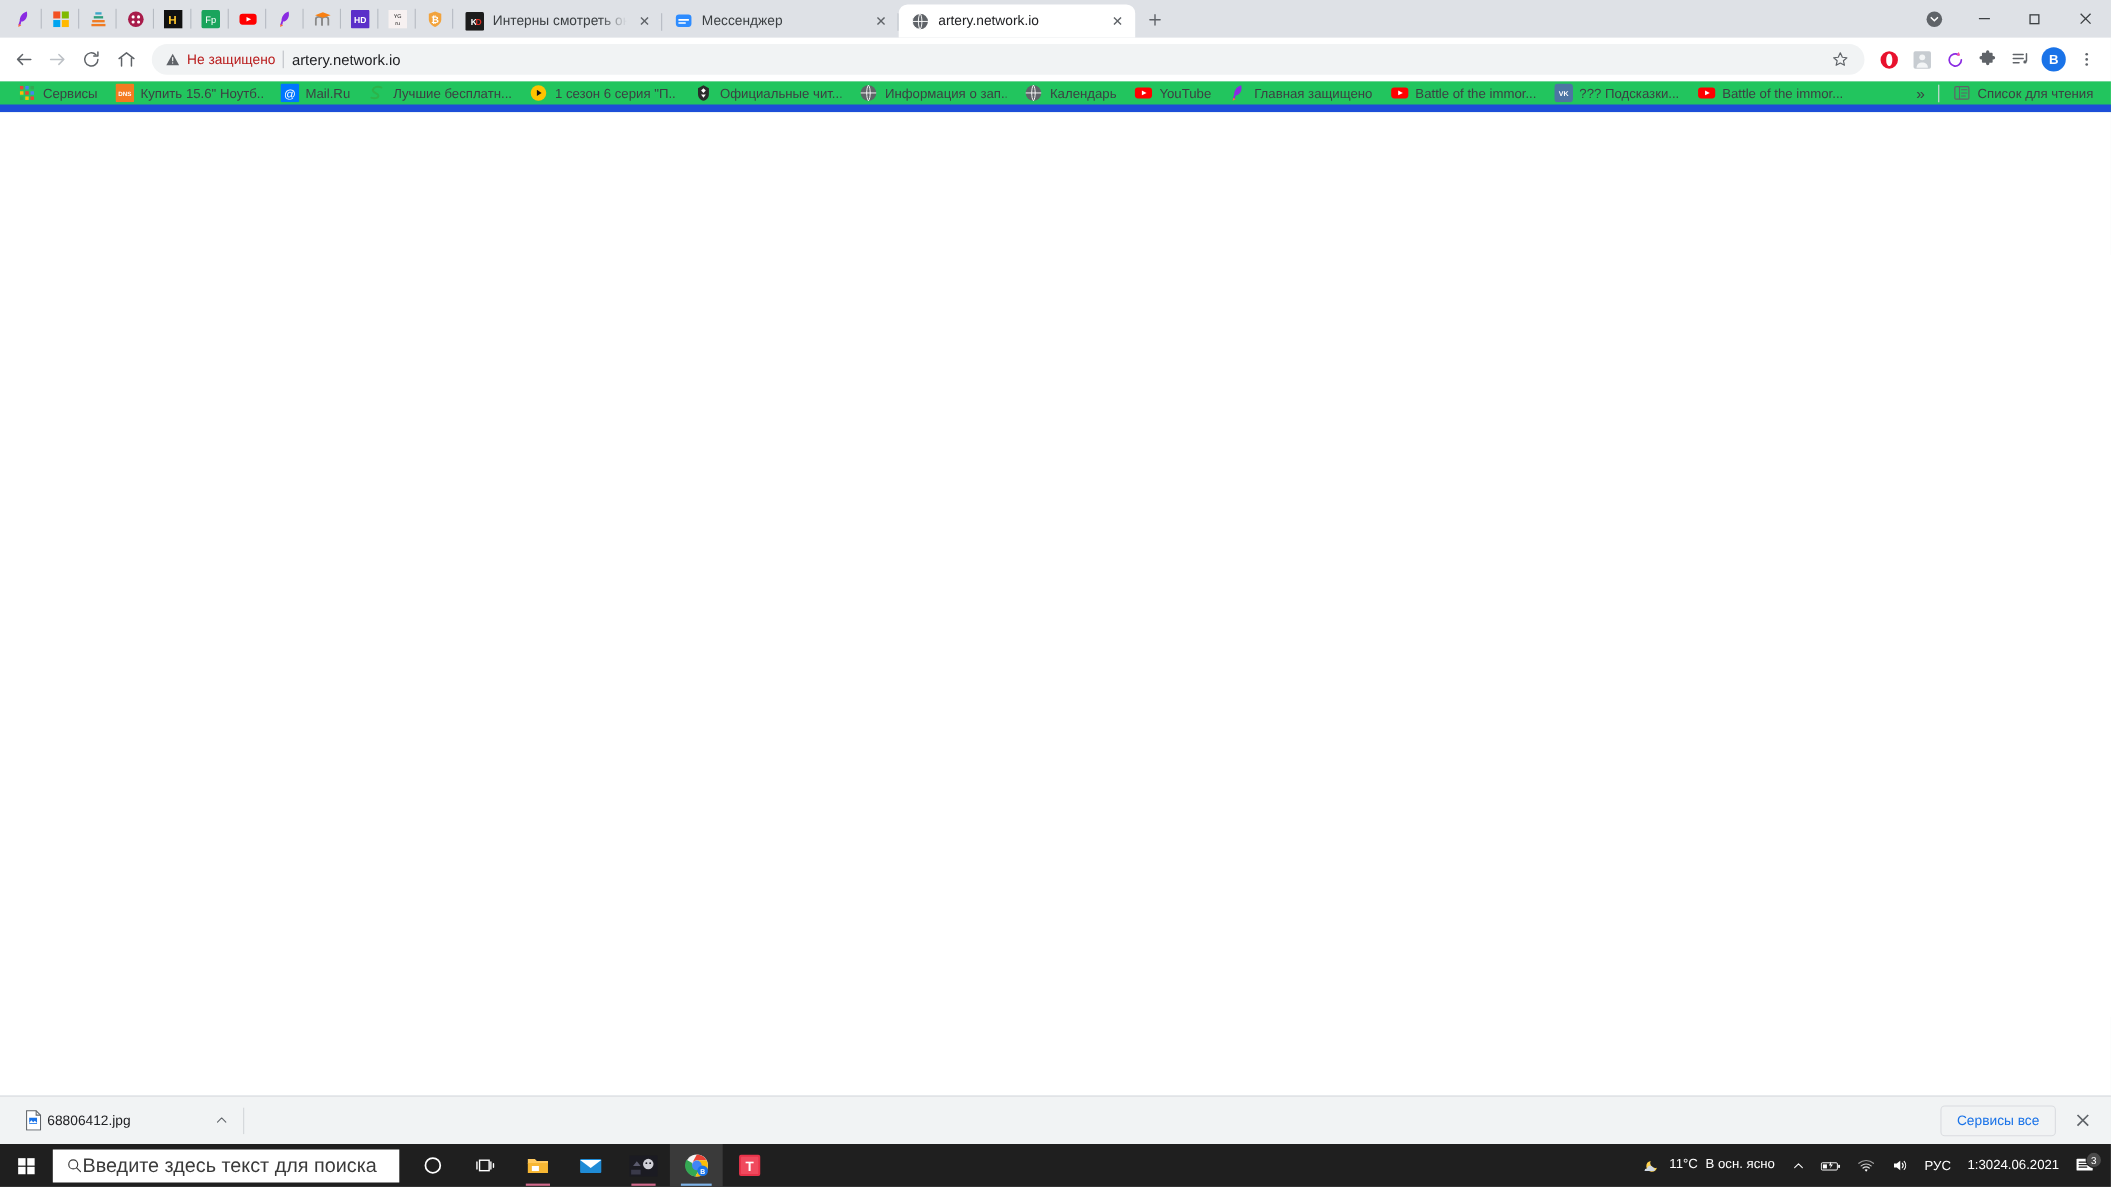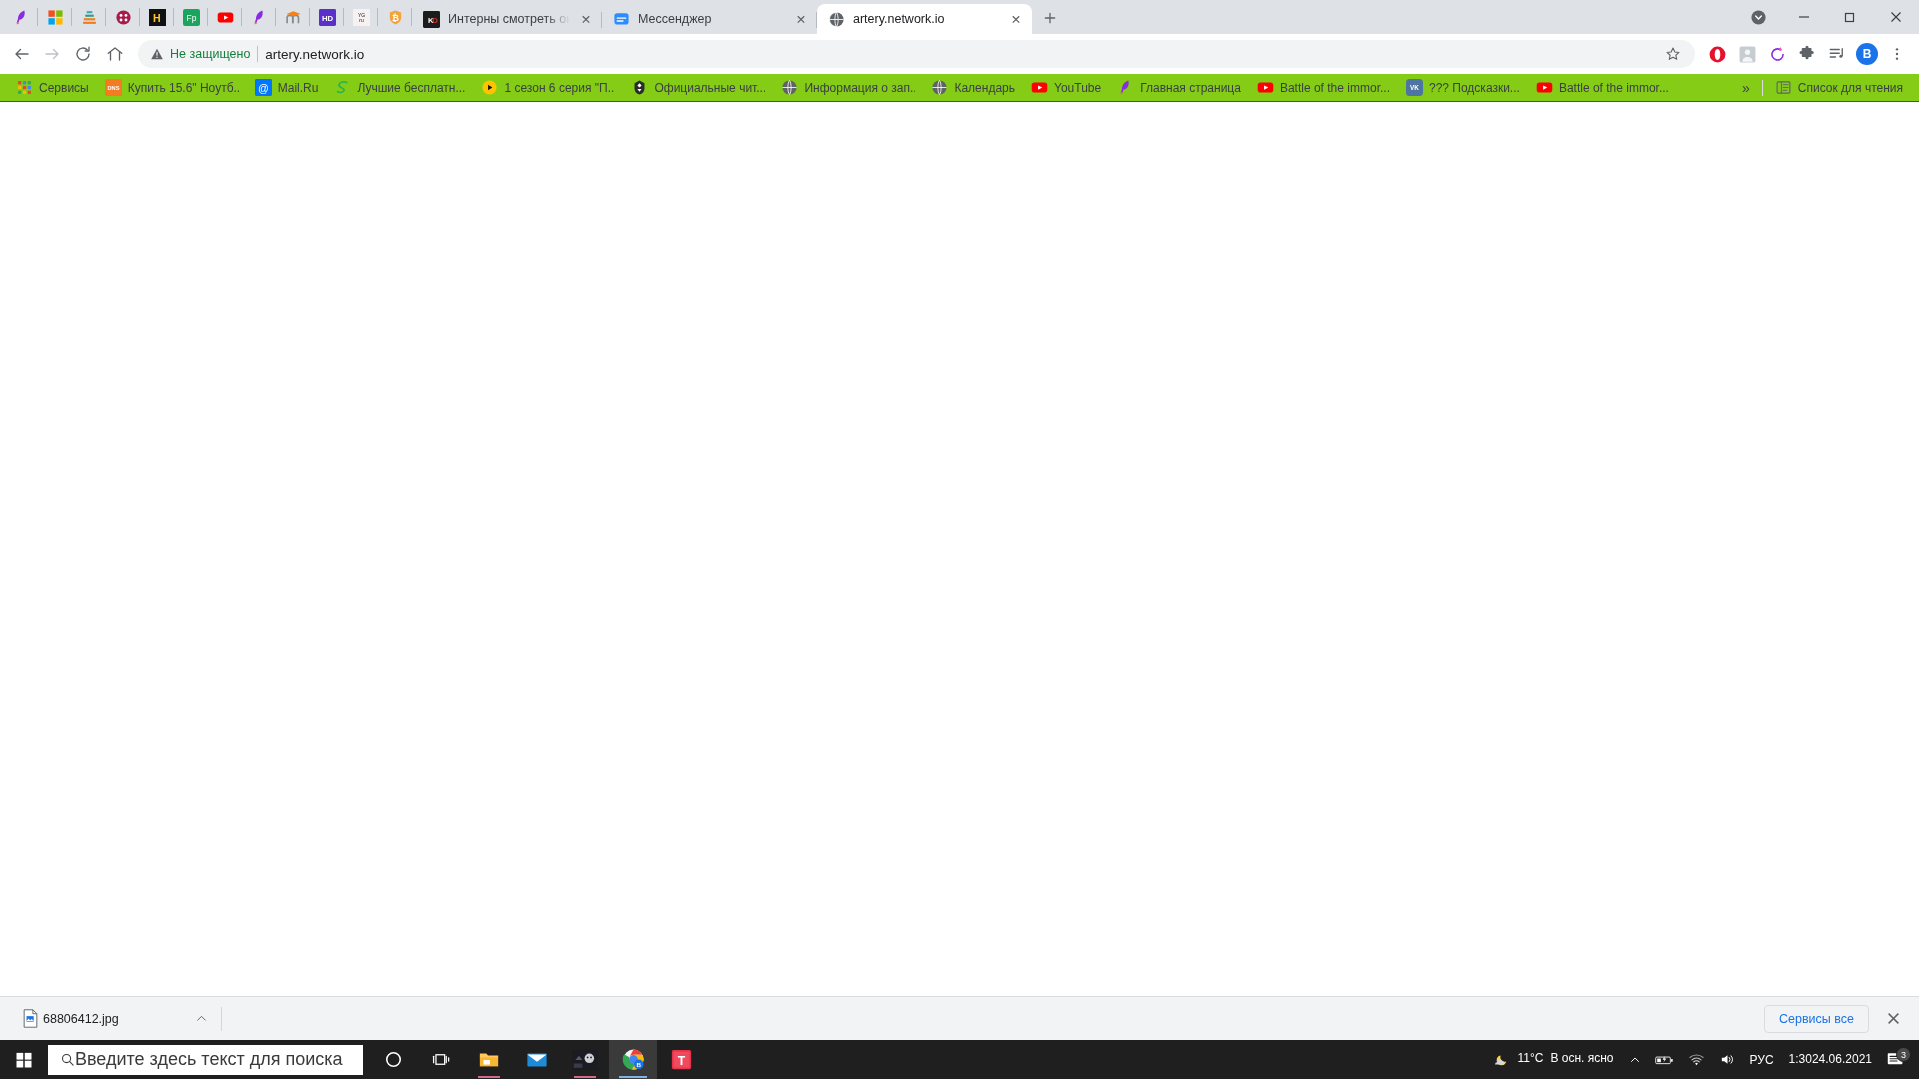--- a/index.html
+++ b/index.html
@@ -68,33 +68,33 @@
   .tb-btn {
     width:28px; height:28px; border-radius:50%;
     display:flex; align-items:center; justify-content:center; color:#5f6368; flex:0 0 auto;
   }
   .tb-btn.wide { width:30px; }
   .omnibox {
     flex:1; height:28px; background:#f1f3f4; border-radius:14px;
     display:flex; align-items:center; padding:0 8px 0 12px; margin:0 6px;
     font-size:13.5px; color:#202124; gap:7px; min-width:0;
   }
-  .omni-warn { display:flex; align-items:center; gap:6px; color:#15803d; font-size:12.5px; white-space:nowrap; }
+  .omni-warn { display:flex; align-items:center; gap:6px; color:#b91c1c; font-size:12.5px; white-space:nowrap; }
   .omni-sep { width:1px; height:16px; background:#bdc1c6; }
   .omni-url { color:#202124; font-size:13.5px; white-space:nowrap; overflow:hidden; }
   .omni-star { margin-left:auto; }
   .avatar {
     width:22px; height:22px; border-radius:50%; background:#1a73e8; color:#fff;
     font-size:12px; font-weight:bold; display:flex; align-items:center; justify-content:center;
   }
 
   
   .bookmarks {
-    height:28px; background:#84cc16; display:flex; align-items:center;
-    padding:0 8px; gap:0; font-size:12px; color:#3c4043; border-bottom:1px solid #1d4ed8;
+    height:28px; background:#22c55e; display:flex; align-items:center;
+    padding:0 8px; gap:0; font-size:12px; color:#3c4043; border-bottom:7px solid #1d4ed8;
     overflow:hidden; white-space:nowrap;
   }
   .bm {
     display:flex; align-items:center; gap:6px; padding:3px 8px; border-radius:4px;
     flex:0 0 auto; max-width:150px;
   }
   .bm-label { overflow:hidden; text-overflow:clip; white-space:nowrap; }
   .bm-spacer{ flex:1 1 auto; min-width:4px;}
   .bm-overflow { padding:3px 8px; color:#3c4043; font-size:14px; flex:0 0 auto;}
   .bm-sep { width:1px; height:16px; background:#dadce0; margin:0 4px; flex:0 0 auto;}
@@ -470,21 +470,21 @@
           <rect x="1" y="5" width="22" height="14" rx="4" fill="#ff0000"></rect>
           <path d="M10 9l6 3-6 3z" fill="#fff"></path>
         </svg>
       <span class="bm-label">YouTube</span>
     </div>
     <div class="bm">
       <svg class="fav" viewBox="0 0 24 24">
           <path d="M16 2c-6 2-9 7-9 12l-2 6 3-1 1-4c5 0 9-6 7-13z" fill="#8a2be2"></path>
           <path d="M6 18l-1 4 4-2z" fill="#ff6b35"></path>
         </svg>
-      <span class="bm-label">Главная страница</span>
+      <span class="bm-label">Главная защищено</span>
     </div>
     <div class="bm">
       <svg class="fav" viewBox="0 0 24 24">
           <rect x="1" y="5" width="22" height="14" rx="4" fill="#ff0000"></rect>
           <path d="M10 9l6 3-6 3z" fill="#fff"></path>
         </svg>
       <span class="bm-label">Battle of the immor...</span>
     </div>
     <div class="bm">
       <svg class="fav" viewBox="0 0 24 24">

